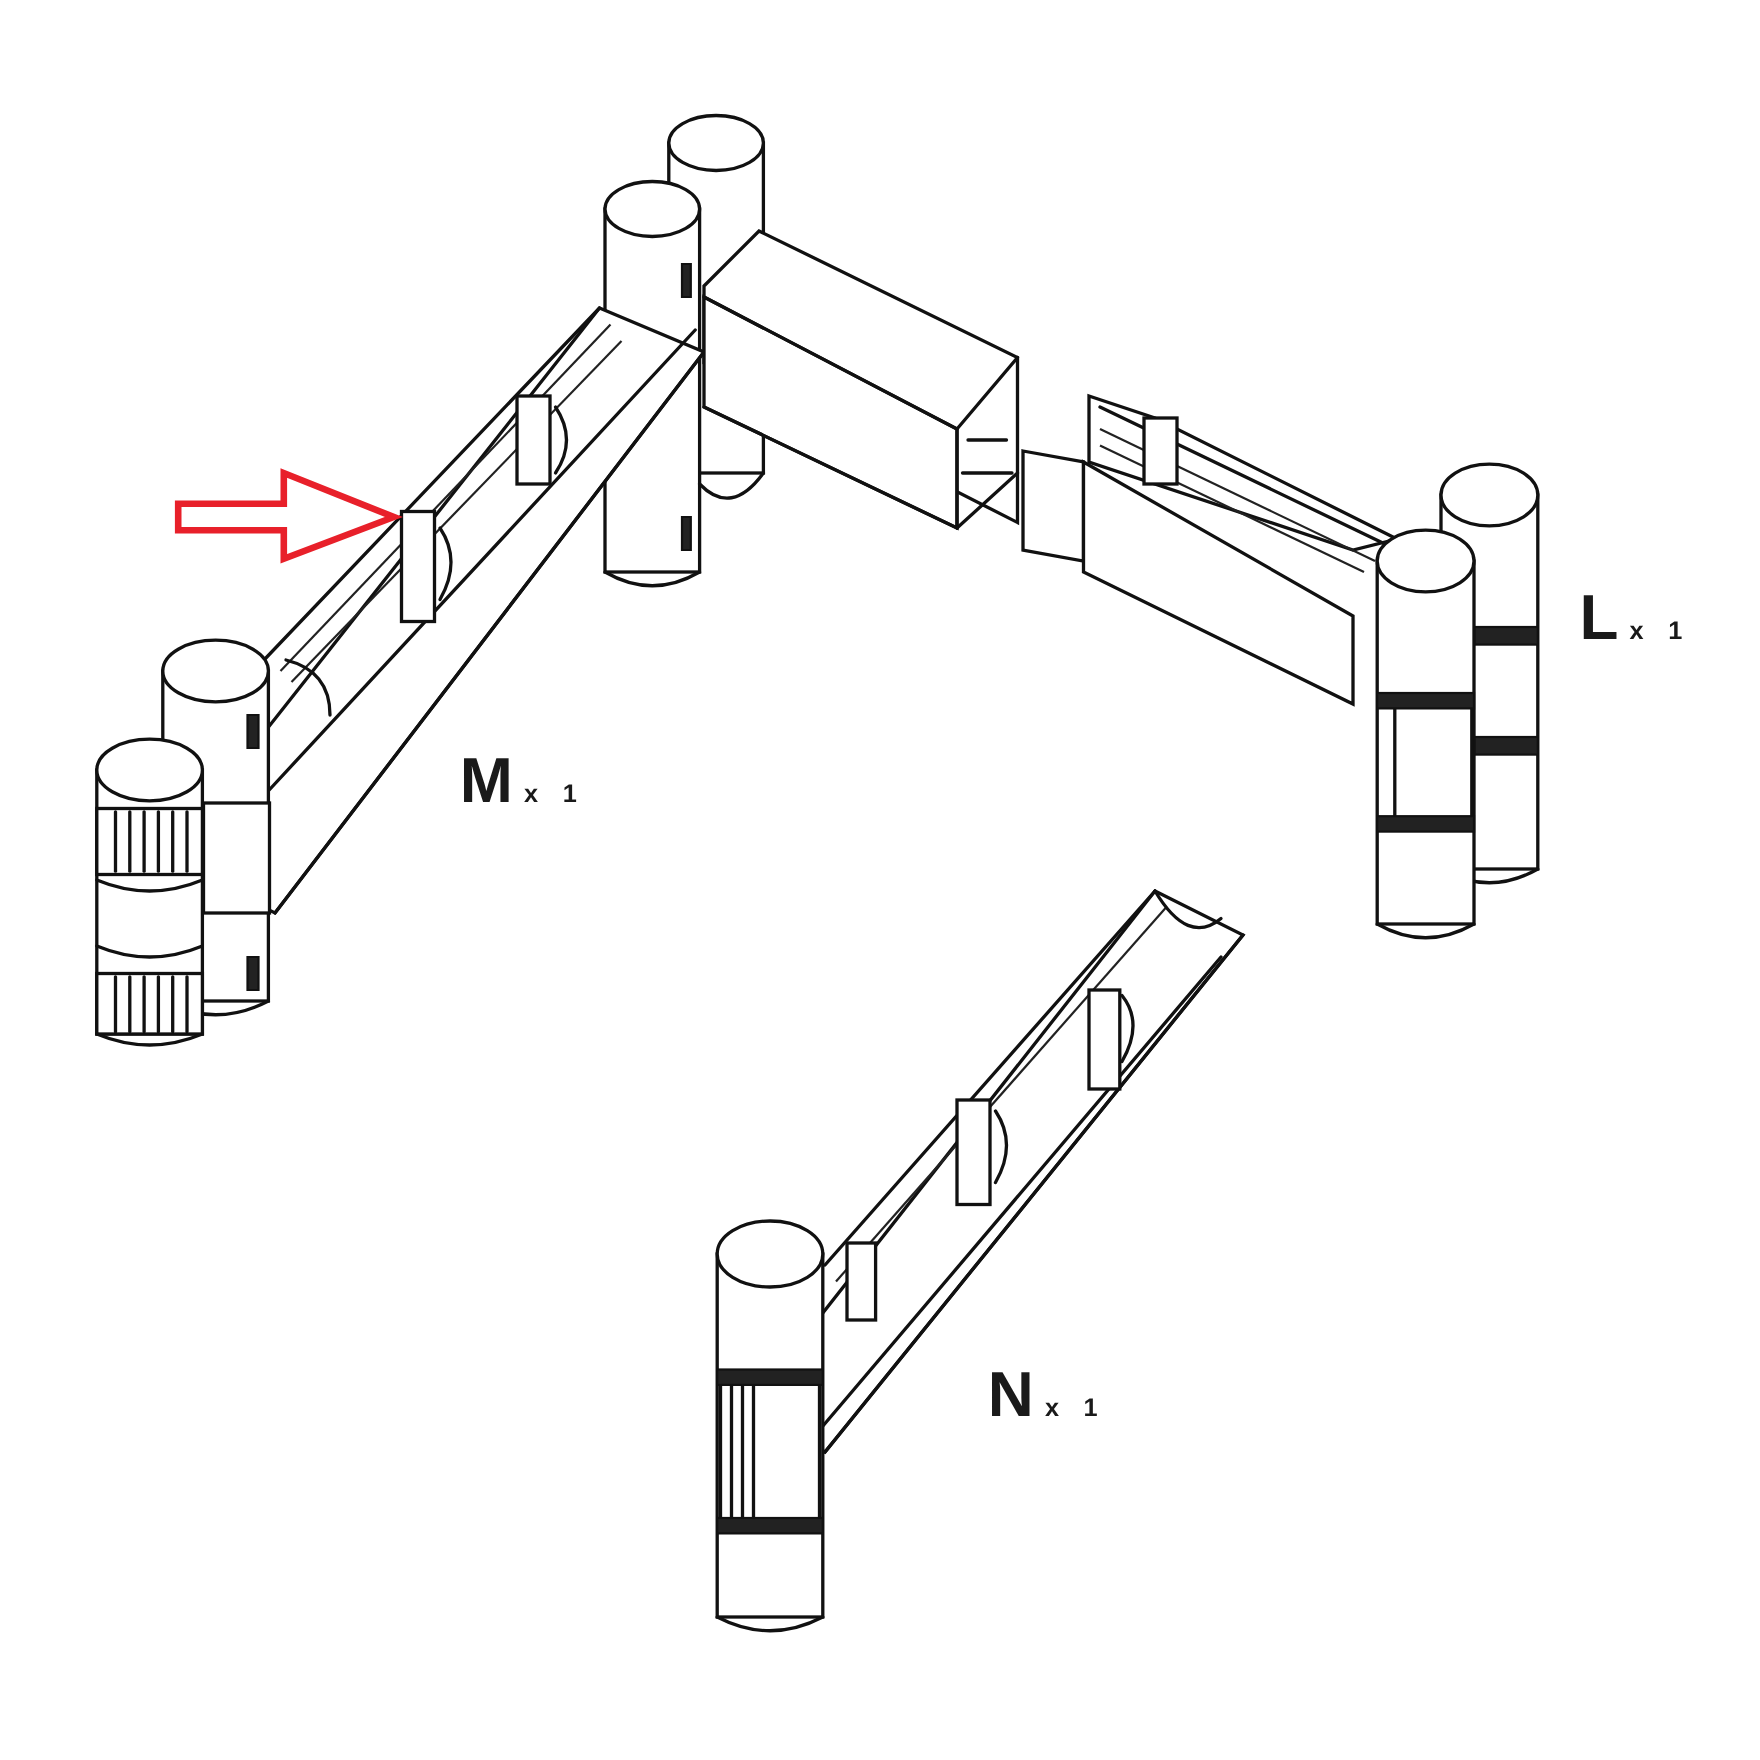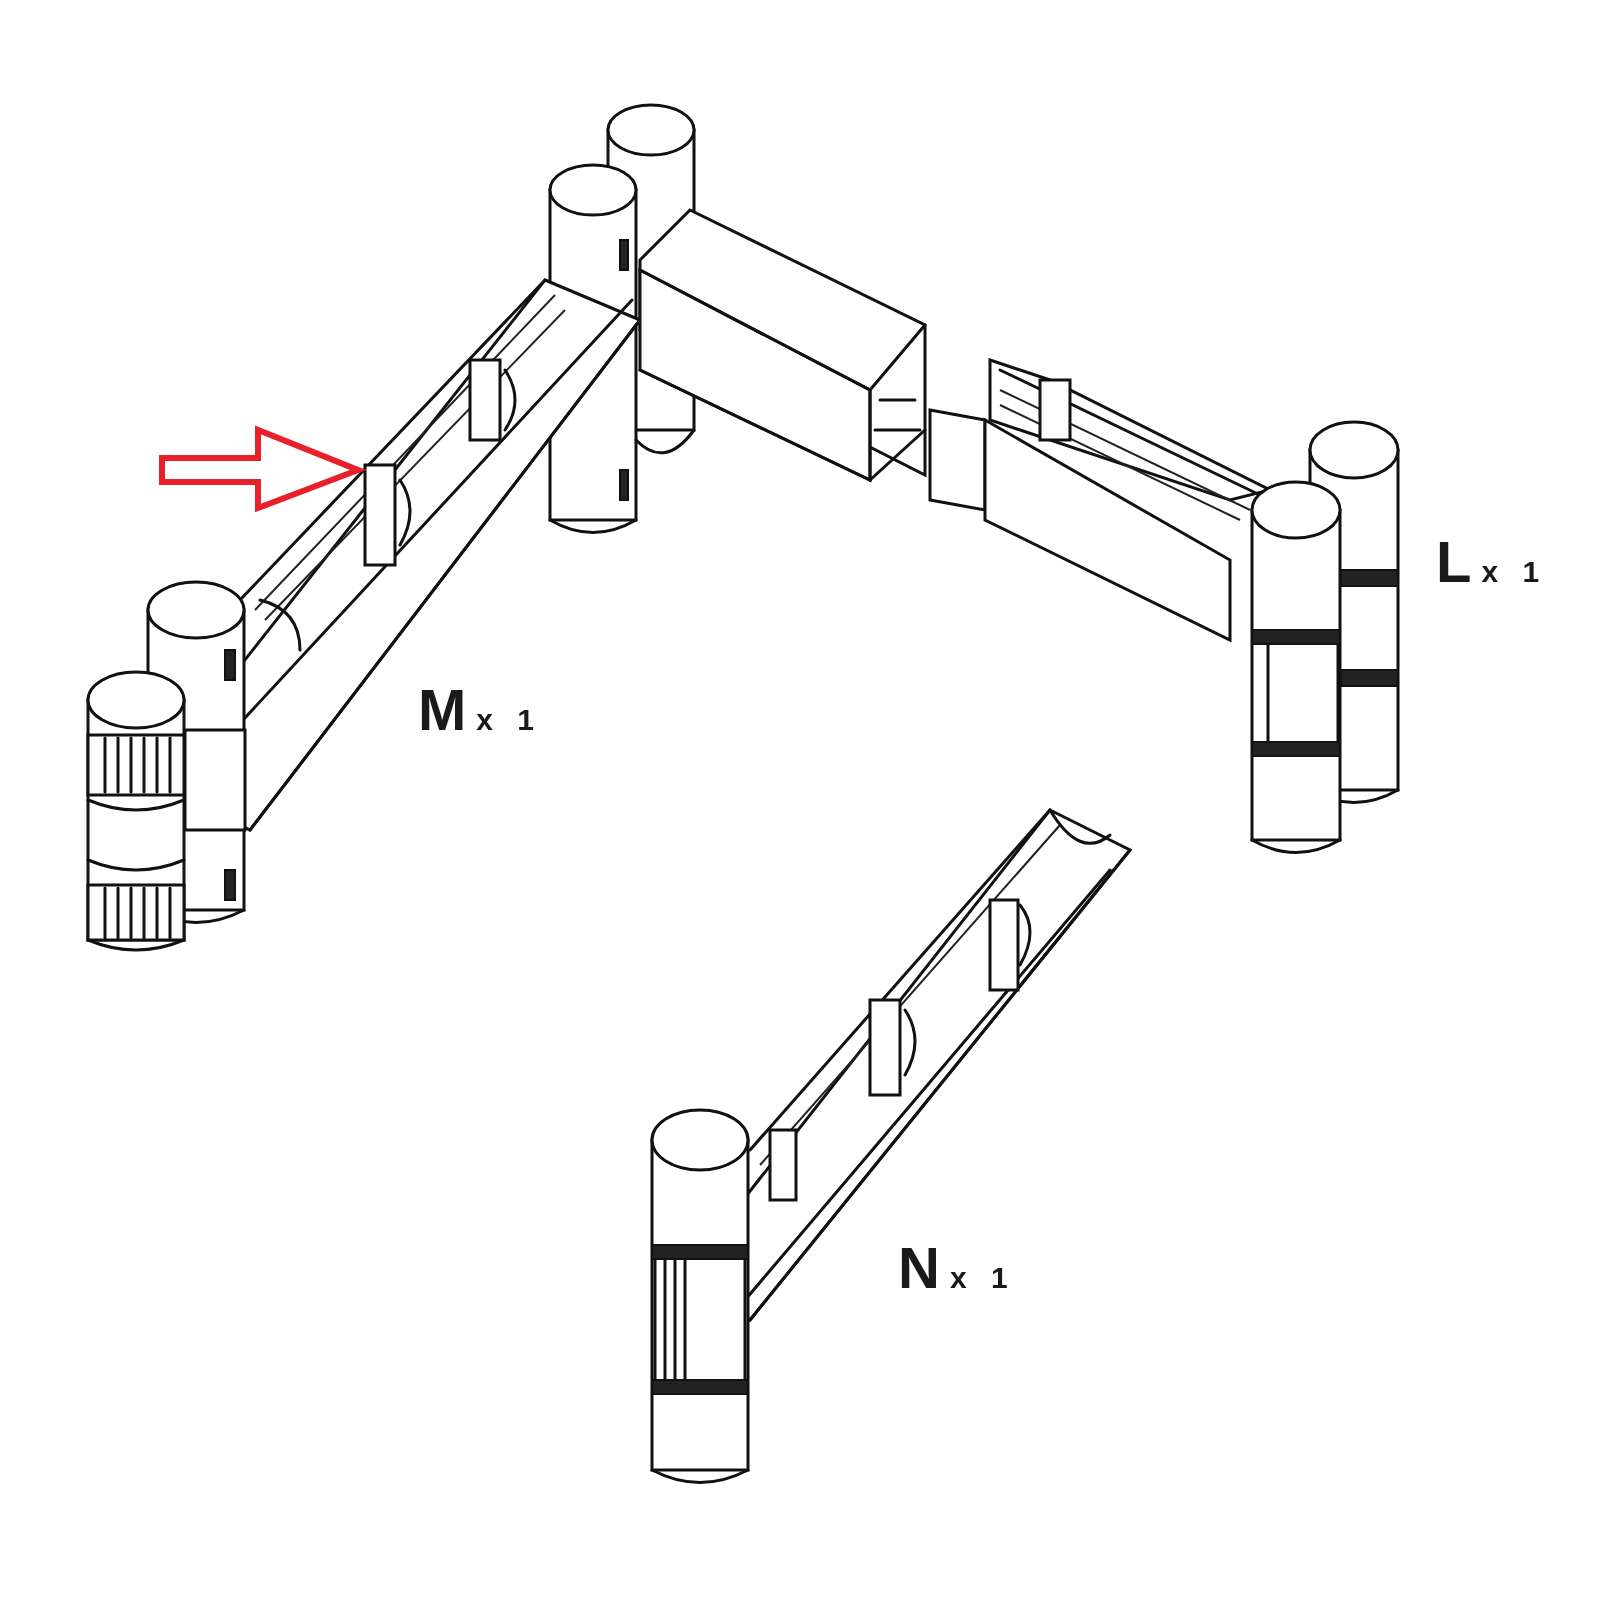--- a/index.html
+++ b/index.html
@@ -4,21 +4,21 @@
 <style>
   html, body { margin:0; padding:0; background:#ffffff; }
   body { width:1600px; height:1600px; position:relative; overflow:hidden; font-family:"Liberation Sans", sans-serif; }
   svg.diagram { position:absolute; left:0; top:0; width:1600px; height:1600px; }
   .ln { fill:none; stroke:#111; stroke-width:3; stroke-linejoin:round; stroke-linecap:round; }
   .thin { fill:none; stroke:#222; stroke-width:2; }
   .fillw { fill:#fff; stroke:#111; stroke-width:3; }
   .dark { fill:#222; stroke:#111; stroke-width:2; }
   .label { position:absolute; color:#1a1a1a; font-weight:bold; display:flex; align-items:baseline; }
   .label .letter { font-size:58px; letter-spacing:0; }
-  .label .qty { font-size:30px; margin-left:10px; letter-spacing:8px; }
+  .label .qty { font-size:23px; margin-left:10px; letter-spacing:8px; }
 </style>
 </head>
 <body>
 
 <svg class="diagram" viewBox="0 0 1600 1600" xmlns="http://www.w3.org/2000/svg">
 
   <g>
 
     <rect class="fillw" x="608" y="130" width="86" height="300"></rect>
     <ellipse class="fillw" cx="651" cy="130" rx="43" ry="25"></ellipse>

